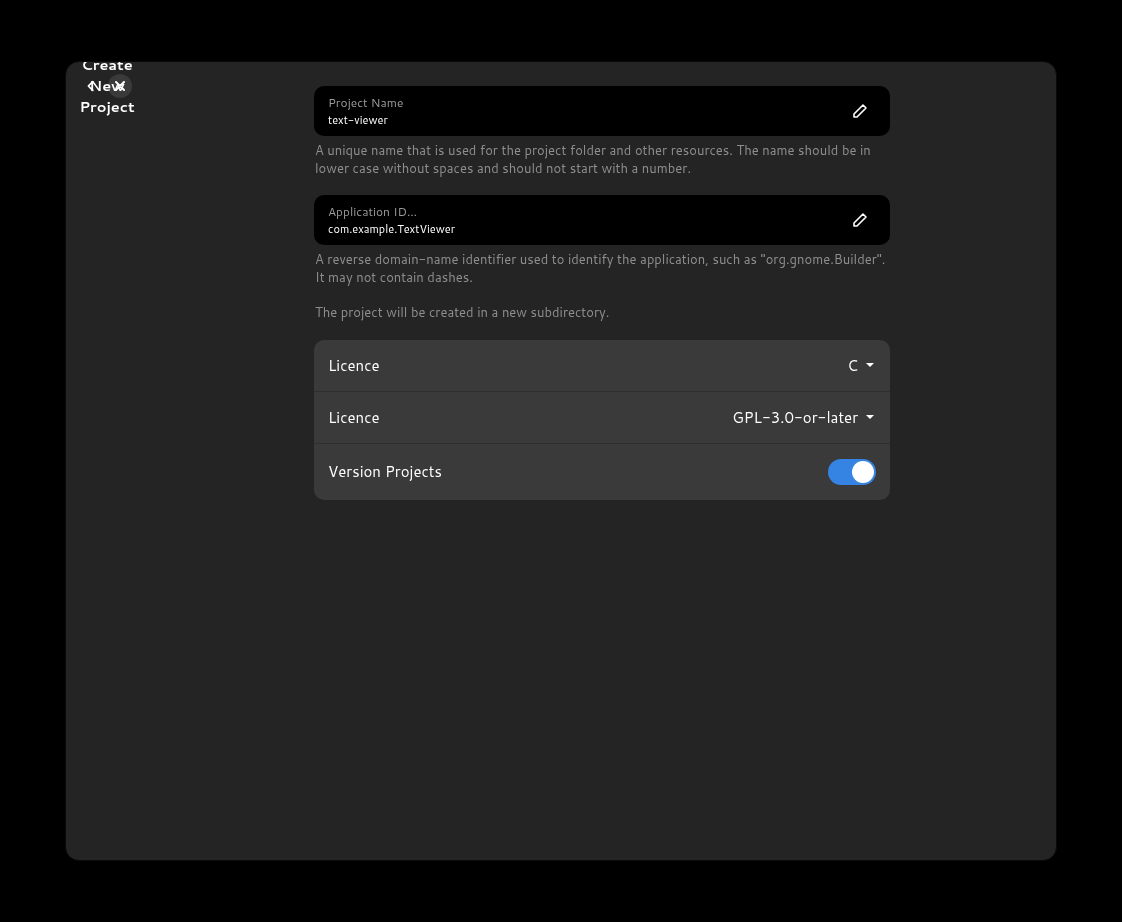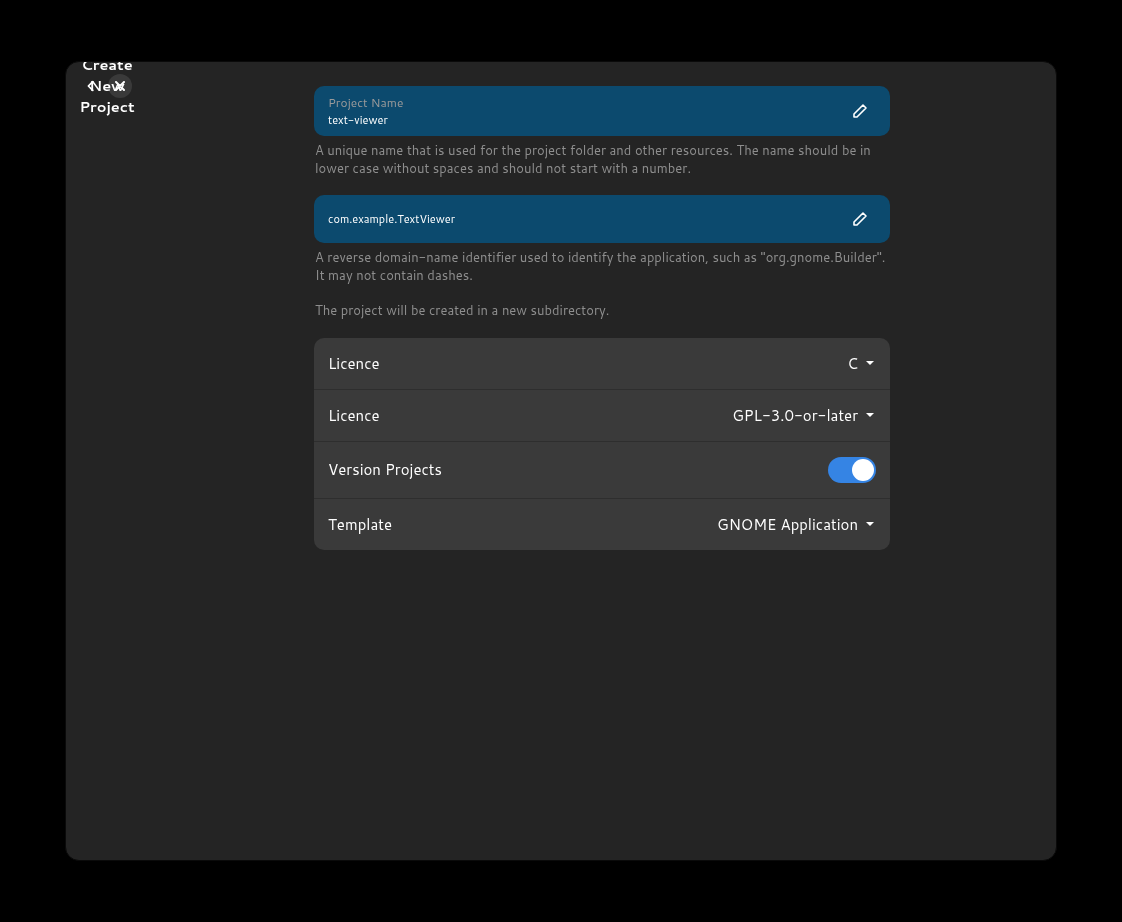--- a/index.html
+++ b/index.html
@@ -66,21 +66,21 @@
       flex: 1;
       display: flex;
       flex-direction: column;
       align-items: center;
       padding-top: 24px;
     }
     .form {
       width: 576px;
     }
     .field-box {
-      background: #0c4a6e;
+      background: #000000;
       border-radius: 10px;
       padding: 8px 14px;
       display: flex;
       align-items: center;
       gap: 8px;
     }
     .field-main {
       flex: 1;
       display: flex;
       flex-direction: column;
@@ -215,20 +215,21 @@
         <button class="small-icon-btn">
           <svg width="16" height="16" viewBox="0 0 16 16">
             <path d="M11 2 L14 5 L5 14 L2 14 L2 11 Z" fill="none" stroke="currentColor" stroke-width="1.6" stroke-linejoin="round"></path>
           </svg>
         </button>
       </div>
       <div class="help-text">A unique name that is used for the project folder and other resources. The name should be in lower case without spaces and should not start with a number.</div>
 
       <div class="field-box">
         <div class="field-main">
+          <span class="field-label">Application ID…</span>
           <input class="field-value" value="com.example.TextViewer" style="">
         </div>
         <button class="small-icon-btn">
           <svg width="16" height="16" viewBox="0 0 16 16">
             <path d="M11 2 L14 5 L5 14 L2 14 L2 11 Z" fill="none" stroke="currentColor" stroke-width="1.6" stroke-linejoin="round"></path>
           </svg>
         </button>
       </div>
       <div class="help-text">A reverse domain-name identifier used to identify the application, such as "org.gnome.Builder". It may not contain dashes.</div>
 
@@ -252,27 +253,18 @@
               <path d="M2 4 L6 8 L10 4 Z" fill="currentColor"></path>
             </svg>
           </div>
         </div>
         <div class="list-row">
           <span class="row-label">Version Projects</span>
           <div class="toggle">
             <div class="toggle-knob"></div>
           </div>
         </div>
-        <div class="list-row">
-          <span class="row-label">Template</span>
-          <div class="row-value-wrap">
-            <span>GNOME Application</span>
-            <svg width="12" height="12" viewBox="0 0 12 12">
-              <path d="M2 4 L6 8 L10 4 Z" fill="currentColor"></path>
-            </svg>
-          </div>
-        </div>
       </div>
 
 
     </div>
   </div>
 </div>
 
 </body></html>

